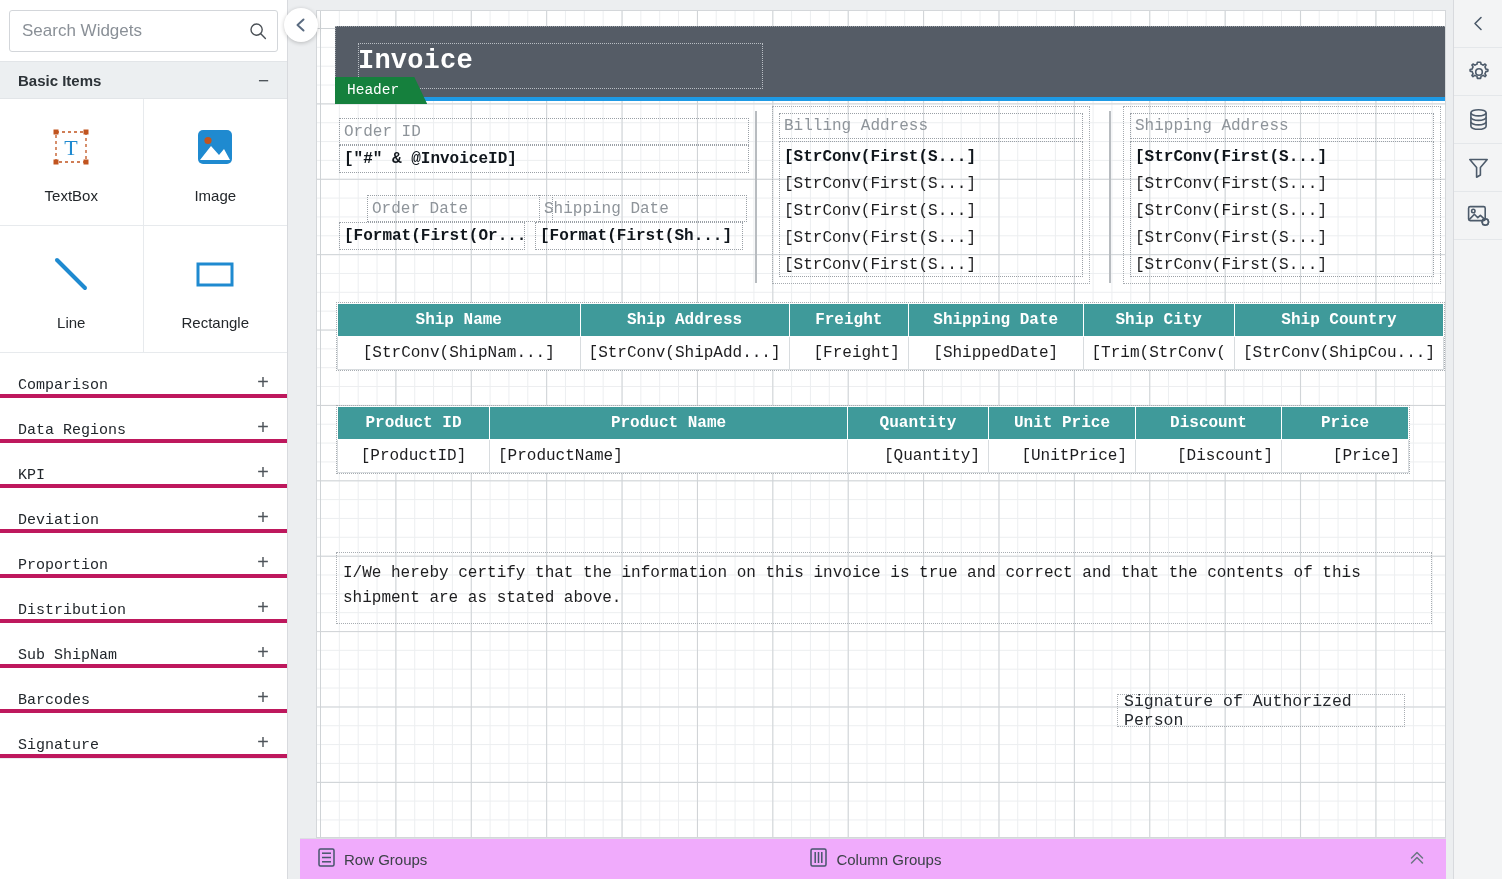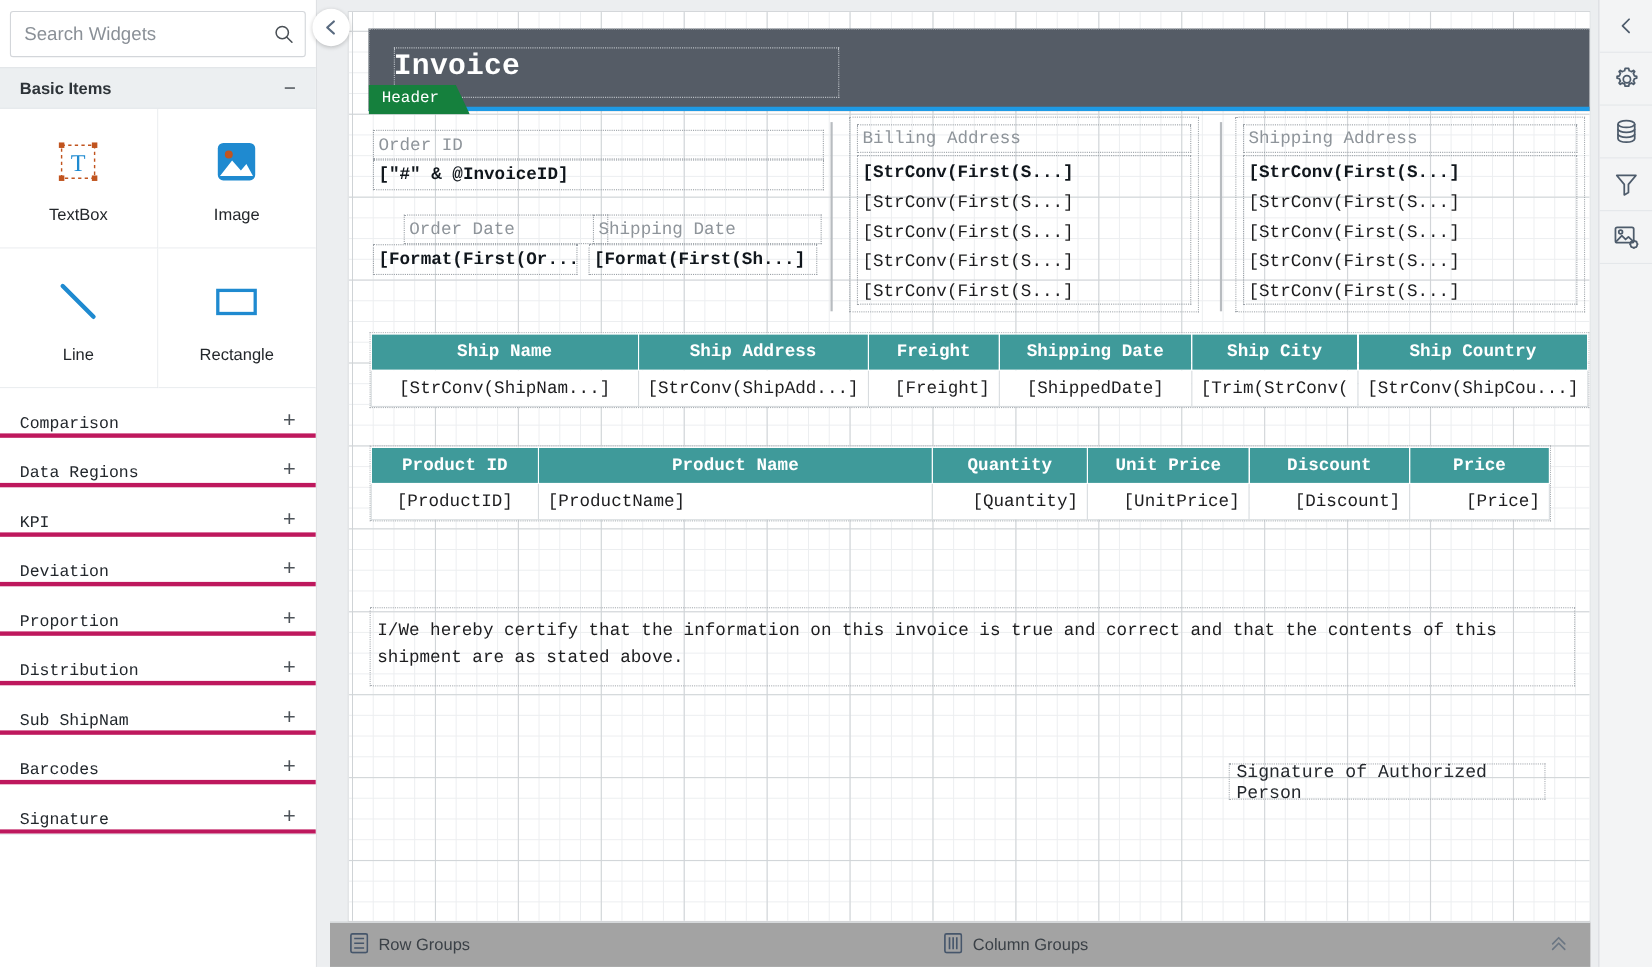--- a/index.html
+++ b/index.html
@@ -144,22 +144,22 @@
   
   #collapse-btn {
     position:absolute; left:284px; top:8px; width:34px; height:34px; border-radius:50%;
     background:#fff; box-shadow:0 1px 4px rgba(0,0,0,.22); z-index:40;
     display:flex; align-items:center; justify-content:center; cursor:pointer;
   }
 
   
   #bottom-bar {
     position:absolute; left:300px; top:838px; width:1146px; height:41px;
-    background:#a3a3a3; border-top:1px solid #dcdfe2;
-    display:flex; align-items:center;gap:48px;
+    background:#f0abfc; border-top:1px solid #dcdfe2;
+    display:flex; align-items:center;
   }
   .bb-item { display:flex; align-items:center; gap:9px; font-size:15px; color:#3b4147; cursor:pointer; }
   #rowgroups { margin-left:18px; }
   #colgroups { margin-left:383px; }
   #bb-collapse { margin-left:auto; margin-right:20px; cursor:pointer; }
 
   
   #right-bar {
     position:absolute; left:1453px; top:0; width:49px; height:879px;
     background:#f3f4f5; border-left:1px solid #d8dade;

